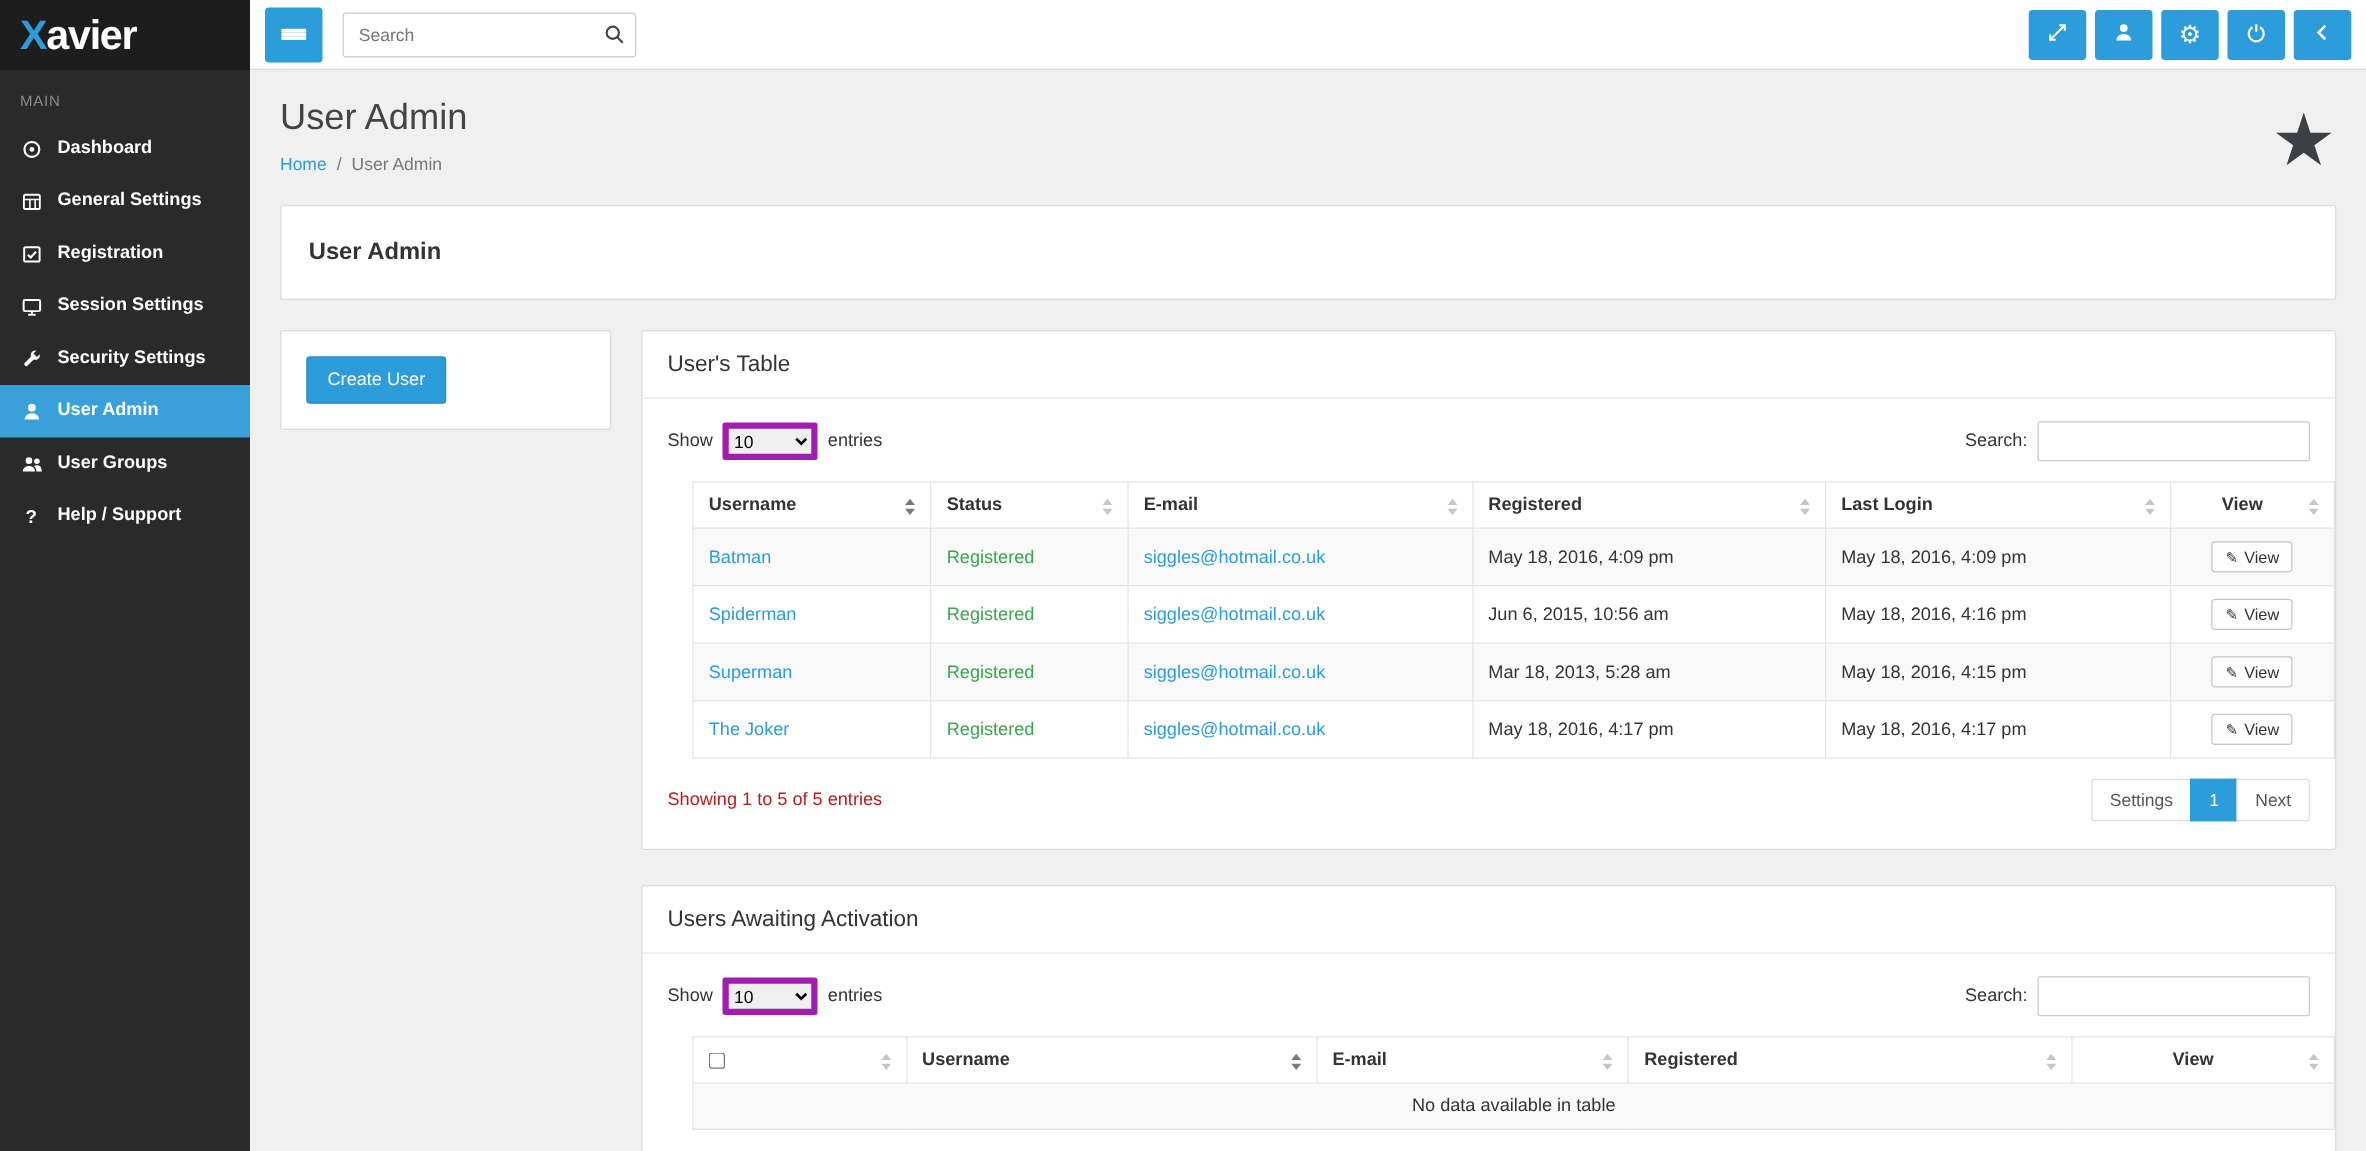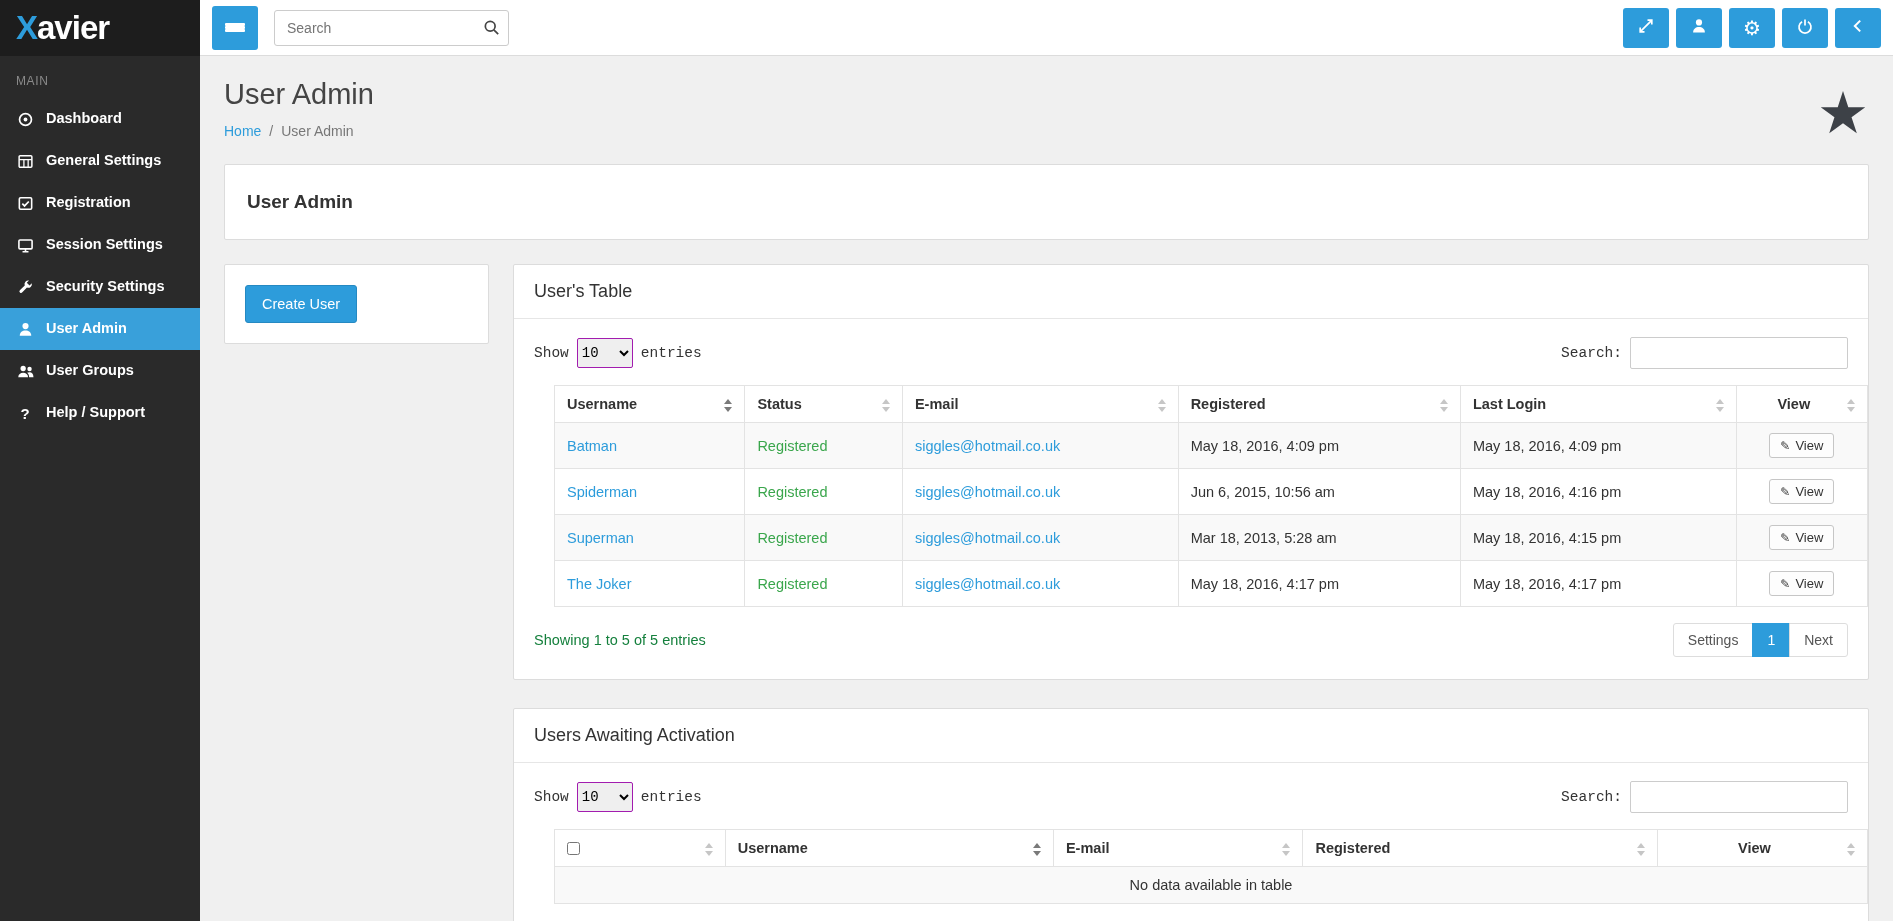--- a/index.html
+++ b/index.html
@@ -54,23 +54,23 @@
 
   .grid-row { display:flex; gap:24px; margin-top:24px; align-items:flex-start; }
   .left-card { width:265px; flex:0 0 265px; padding:20px; }
   .btn-primary { background:#2d9cdb; color:#fff; border:1px solid #2589c2; border-radius:3px;
                  padding:10px 16px; font-size:14.5px; font-family:inherit; cursor:pointer; }
   .right-col { flex:1; min-width:0; }
 
   .panel-header { padding:16px 20px; font-size:18px; color:#333; border-bottom:1px solid #e6e6e6; }
   .panel-body { padding:18px 20px 22px; }
 
-  .dt-controls { display:flex; justify-content:space-between; align-items:center; margin-bottom:16px;font-family:Liberation Mono, monospace; }
+  .dt-controls { display:flex; justify-content:space-between; align-items:center; margin-bottom:16px; }
   .dt-show { display:flex; align-items:center; gap:8px; font-size:14.5px; }
-  .dt-show select { width:56px; height:30px; border:1px solid #a21caf; border-radius:2px; font-family:inherit; font-size:14px; }
+  .dt-show select { width:76px; height:30px; border:5px solid #a21caf; border-radius:2px; font-family:inherit; font-size:14px; }
   .dt-search { display:flex; align-items:center; gap:8px; font-size:14.5px; }
   .dt-search input { width:218px; height:32px; border:1px solid #ccc; border-radius:2px; padding:0 8px; font-family:inherit; font-size:14px; }
 
   table.dt { width:100%; border-collapse:collapse;margin-left:20px; }
   table.dt th, table.dt td { border:1px solid #e3e3e3; padding:10px 12px; font-size:14.5px; text-align:left; vertical-align:middle; }
   table.dt thead th { font-weight:bold; color:#333; background:#fff; cursor:pointer; }
   table.dt tbody tr:nth-child(odd) { background:#f9f9f9; }
   table.dt a { color:#2d9cdb; text-decoration:none; cursor:pointer; }
   .status-green { color:#3aa64c; }
   .col-center { text-align:center !important; }
@@ -80,21 +80,21 @@
   .sort .up { border-bottom:5px solid #c6c6c6; }
   .sort .dn { border-top:5px solid #c6c6c6; }
   .sort.sorted .up { border-bottom-color:#7a7a7a; }
   .sort.sorted .dn { border-top-color:#7a7a7a; }
 
   .btn-view { background:#fdfdfd; border:1px solid #c6c6c6; border-radius:3px; padding:4px 10px;
               font-size:13px; font-family:inherit; color:#333; cursor:pointer; display:inline-flex; align-items:center; gap:5px; }
   .pencil { font-size:12px; }
 
   .dt-footer { display:flex; justify-content:space-between; align-items:center; margin-top:16px; }
-  .dt-summary { font-size:14.5px; color:#15803d; }
+  .dt-summary { font-size:14.5px; color:#b91c1c; }
   .pager { display:flex; }
   .page-btn { border:1px solid #ddd; background:#fff; color:#555; padding:8px 14px; font-size:14px;
               font-family:inherit; margin-left:-1px; cursor:pointer; }
   .page-btn.first { border-radius:3px 0 0 3px; margin-left:0; }
   .page-btn.last  { border-radius:0 3px 3px 0; }
   .page-btn.active { background:#2d9cdb; border-color:#2d9cdb; color:#fff; }
 
   .panel-gap { margin-top:28px; }
   .empty-cell { text-align:center !important; color:#333; }
   .th-check { display:flex; align-items:center; justify-content:space-between; }

